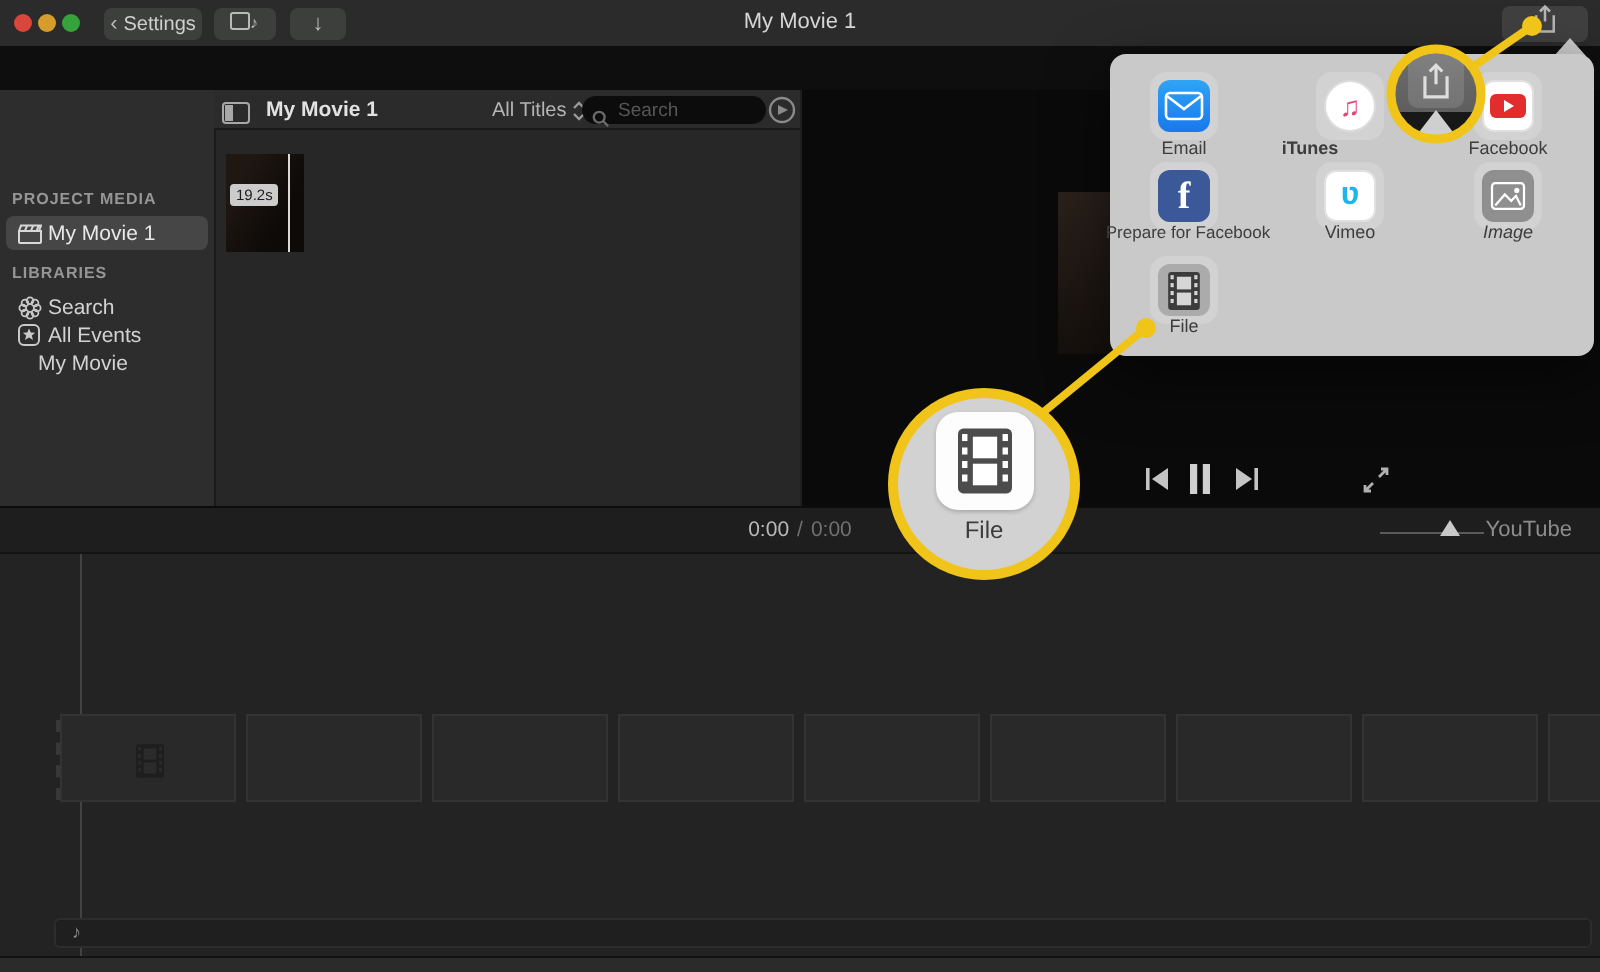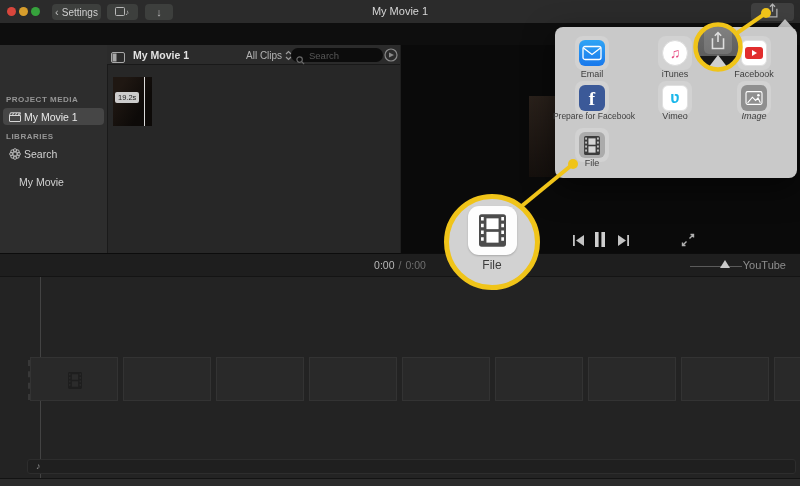--- a/index.html
+++ b/index.html
@@ -198,36 +198,45 @@
               <circle cx="9.6" cy="6" r="1.7"></circle>
               <circle cx="3.5" cy="3.5" r="1.7"></circle>
               <circle cx="8.5" cy="3.5" r="1.7"></circle>
               <circle cx="3.5" cy="8.5" r="1.7"></circle>
               <circle cx="8.5" cy="8.5" r="1.7"></circle>
             </g>
           </svg>
       </span>
       <span>Search</span>
     </div>
+    <div class="abs side-row" style="top:114px">
+      <span class="side-ic">
+        <svg width="11" height="11" viewBox="0 0 11 11">
+            <rect x="0.5" y="0.5" width="10" height="10" rx="2.5" fill="none" stroke="#c9c9c9"></rect>
+            <path d="M5.5 2.2 L6.4 4.3 L8.6 4.4 L6.9 5.8 L7.5 8 L5.5 6.8 L3.5 8 L4.1 5.8 L2.4 4.4 L4.6 4.3 Z" fill="#c9c9c9"></path>
+          </svg>
+      </span>
+      <span>All Events</span>
+    </div>
     <div class="abs side-row" style="top:128px;padding-left:16px;">
       <span>My Movie</span>
     </div>
   </div>
 
   <div class="abs browser"></div>
   <div class="abs bhead"></div>
   <div class="abs" style="left:111px;top:49px;">
     <svg width="14" height="11" viewBox="0 0 14 11">
         <rect x="0.5" y="0.5" width="13" height="10" rx="1.5" fill="none" stroke="#a8a8a8"></rect>
         <rect x="1.5" y="1.5" width="4" height="8" fill="#a8a8a8"></rect>
       </svg>
   </div>
   <div class="abs btitle">My Movie 1</div>
   <div class="abs allclips">
-    <span>All Clips</span>
+    <span>All Titles</span>
     <svg width="7" height="11" viewBox="0 0 7 11">
         <path d="M1 4 L3.5 1.5 L6 4 M1 7 L3.5 9.5 L6 7" fill="none" stroke="#9a9a9a" stroke-width="1.2"></path>
       </svg>
   </div>
   <div class="abs search">
     <span class="abs" style="left:5px;top:3px;">
       <svg width="9" height="9" viewBox="0 0 10 10">
           <circle cx="4" cy="4" r="3" fill="none" stroke="#6a6a6a" stroke-width="1.3"></circle>
           <path d="M6.3 6.3 L9 9" stroke="#6a6a6a" stroke-width="1.3"></path>
         </svg>
@@ -326,21 +335,21 @@
         </svg>
     </div>
   </div>
   <div class="abs plabel" style="left:547px;top:69px;">Email</div>
 
   <div class="abs tile" style="left:658px;top:36px;">
     <div class="appicon ic-itunes">
         <span>♫</span>
       </div>
   </div>
-  <div class="abs plabel" style="left:630px;top:69px;">iTunes</div>
+  <div class="abs plabel" style="left:610px;top:69px;font-weight:bold;">iTunes</div>
 
   <div class="abs tile" style="left:737px;top:36px;">
     <div class="appicon ic-youtube">
       <svg width="20" height="14" viewBox="0 0 20 14">
           <rect x="1" y="1" width="18" height="12" rx="3" fill="#e12d2d"></rect>
           <path d="M8 4 L13 7 L8 10 Z" fill="#fff"></path>
         </svg>
     </div>
   </div>
   <div class="abs plabel" style="left:709px;top:69px;">Facebook</div>

